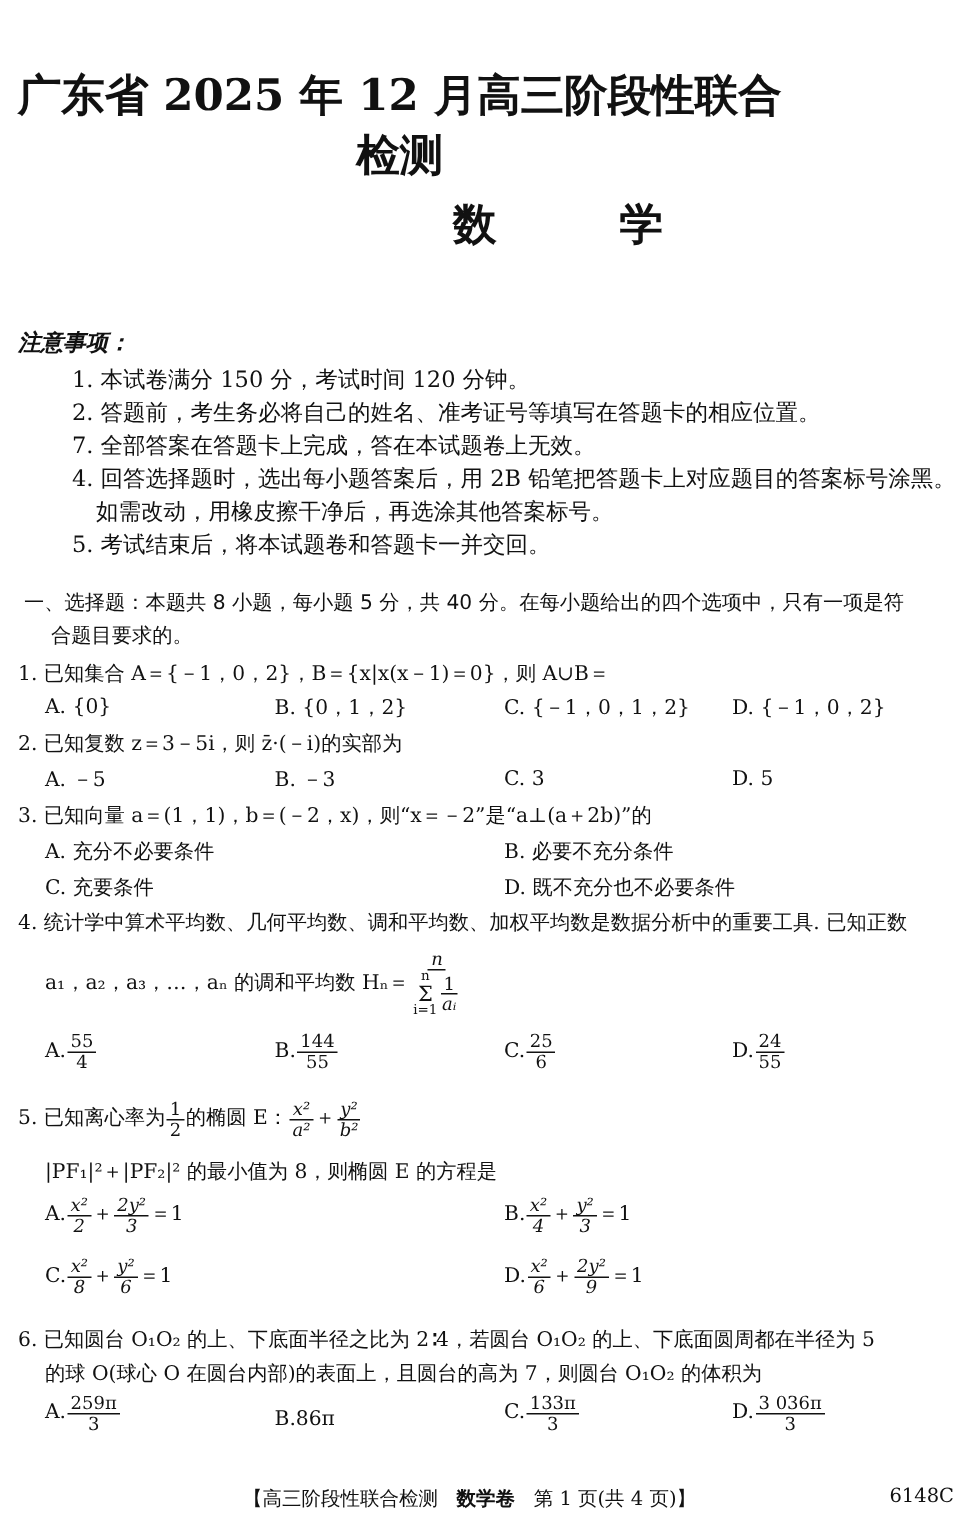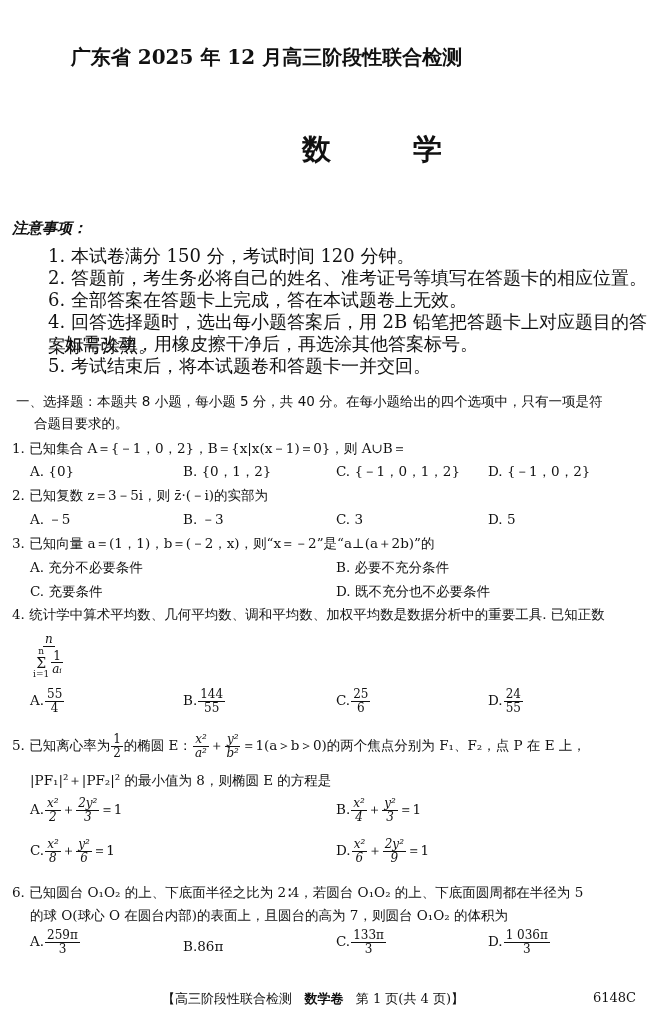--- a/index.html
+++ b/index.html
@@ -4,36 +4,36 @@
 <style>
   html, body { margin: 0; padding: 0; background: #ffffff; }
   body {
     width: 648px; height: 1019px; position: relative; overflow: hidden;
     font-family: "DejaVu Serif", "Liberation Serif", serif;
     color: #111;
   }
   .abs { position: absolute; }
   .title {
     left: 0; width: 533px; top: 44px; text-align: center;
-    font-size: 20px; font-weight: bold; letter-spacing: 0px;
+    font-size: 29px; font-weight: bold; letter-spacing: 0px;
     font-family: "DejaVu Serif", serif;
   }
   .subject {
     left: 0; width: 648px; top: 130px; text-align: center;
     font-size: 29px; font-weight: bold;
     font-family: "DejaVu Sans", sans-serif;
     margin-left: 48px;
   }
   .subject span { display: inline-block; margin: 0 36px; }
   .notice-head {
     left: 12px; top: 219px; font-size: 15px; font-weight: bold;
     font-family: "DejaVu Sans", sans-serif;
     font-style: italic;
   }
-  .notice-item { font-size: 18px; left: 48px; }
+  .notice-item { font-size: 15px; left: 48px; }
   .sec-head {
     left: 18px; font-size: 13.5px; font-weight: normal;
     font-family: "DejaVu Sans", sans-serif;
   }
   .q { font-size: 13.5px; left: 12px; white-space: nowrap; }
   .opt { font-size: 13.5px; white-space: nowrap; }
   .math { font-family: "DejaVu Serif", serif; font-style: italic; }
   .frac { display: inline-flex; flex-direction: column; align-items: center; vertical-align: middle; line-height: 1.05; margin: 0 1px; }
   .frac .num { border-bottom: 1px solid #111; padding: 0 2px; font-size: 12px; }
   .frac .den { padding: 0 2px; font-size: 12px; }
@@ -50,21 +50,21 @@
 
 <div class="abs title">广东省 2025 年 12 月高三阶段性联合检测</div>
 <div class="abs subject">
   <span>数</span>
   <span>学</span>
 </div>
 
 <div class="abs notice-head">注意事项：</div>
 <div class="abs notice-item" style="top:244px">1. 本试卷满分 150 分，考试时间 120 分钟。</div>
 <div class="abs notice-item" style="top:266px">2. 答题前，考生务必将自己的姓名、准考证号等填写在答题卡的相应位置。</div>
-<div class="abs notice-item" style="top:288px">6. 全部答案在答题卡上完成，答在本试题卷上无效。</div>
+<div class="abs notice-item" style="top:288px">7. 全部答案在答题卡上完成，答在本试题卷上无效。</div>
 <div class="abs notice-item" style="top:310px">4. 回答选择题时，选出每小题答案后，用 2B 铅笔把答题卡上对应题目的答案标号涂黑。</div>
 <div class="abs notice-item" style="top:332px; left:64px">如需改动，用橡皮擦干净后，再选涂其他答案标号。</div>
 <div class="abs notice-item" style="top:354px">5. 考试结束后，将本试题卷和答题卡一并交回。</div>
 
 <div class="abs sec-head" style="top:393px; left:16px">一、选择题：本题共 8 小题，每小题 5 分，共 40 分。在每小题给出的四个选项中，只有一项是符</div>
 <div class="abs sec-head" style="top:415px; left:34px">合题目要求的。</div>
 
 <div class="abs q" style="top:440px">1. 已知集合 A＝{－1，0，2}，B＝{x|x(x－1)＝0}，则 A∪B＝</div>
 <div class="abs opt" style="top:463px; left:30px">A. {0}</div>
 <div class="abs opt" style="top:463px; left:183px">B. {0，1，2}</div>
@@ -78,21 +78,21 @@
 <div class="abs opt" style="top:511px; left:488px">D. 5</div>
 
 <div class="abs q" style="top:535px">3. 已知向量 a＝(1，1)，b＝(－2，x)，则“x＝－2”是“a⊥(a＋2b)”的</div>
 <div class="abs opt" style="top:559px; left:30px">A. 充分不必要条件</div>
 <div class="abs opt" style="top:559px; left:336px">B. 必要不充分条件</div>
 <div class="abs opt" style="top:583px; left:30px">C. 充要条件</div>
 <div class="abs opt" style="top:583px; left:336px">D. 既不充分也不必要条件</div>
 
 <div class="abs q" style="top:606px">4. 统计学中算术平均数、几何平均数、调和平均数、加权平均数是数据分析中的重要工具. 已知正数</div>
 <div class="abs q" style="top:633px; left:30px">
-  <span class="frac">
+  <span>a₁，a₂，a₃，…，aₙ 的调和平均数 Hₙ＝</span><span class="frac">
       <span class="num math">n</span>
       <span class="den"><span class="sum">
           <span>n</span>
           <span class="sig">Σ</span>
           <span>i=1</span>
         </span><span class="frac">
           <span class="num">1</span>
           <span class="den math">aᵢ</span>
         </span></span>
     </span>
@@ -117,21 +117,21 @@
 <div class="abs q" style="top:733px">
   <span>5. 已知离心率为</span><span class="frac">
       <span class="num">1</span>
       <span class="den">2</span>
     </span><span>的椭圆 E：</span><span class="frac math">
       <span class="num">x²</span>
       <span class="den">a²</span>
     </span>＋<span class="frac math">
       <span class="num">y²</span>
       <span class="den">b²</span>
-    </span><span>＝1(a＞b＞0)的两个焦点分别为 F₁、F₂，点 P 在 E 上，</span>
+    </span>
 </div>
 <div class="abs q" style="top:772px; left:30px">|PF₁|²＋|PF₂|² 的最小值为 8，则椭圆 E 的方程是</div>
 
 <div class="abs opt" style="top:797px; left:30px"><span>A.</span><span class="frac math">
       <span class="num">x²</span>
       <span class="den">2</span>
     </span>＋<span class="frac math">
       <span class="num">2y²</span>
       <span class="den">3</span>
     </span><span>＝1</span></div>
@@ -162,20 +162,20 @@
 <div class="abs opt" style="top:929px; left:30px"><span>A.</span><span class="frac">
       <span class="num">259π</span>
       <span class="den">3</span>
     </span></div>
 <div class="abs opt" style="top:938px; left:183px"><span>B.</span><span>86π</span></div>
 <div class="abs opt" style="top:929px; left:336px"><span>C.</span><span class="frac">
       <span class="num">133π</span>
       <span class="den">3</span>
     </span></div>
 <div class="abs opt" style="top:929px; left:488px"><span>D.</span><span class="frac">
-      <span class="num">1 036π</span>
+      <span class="num">3 036π</span>
       <span class="den">3</span>
     </span></div>
 
 <div class="abs footer">
   <span>【</span><span>高三阶段性联合检测</span>&nbsp;&nbsp;&nbsp;<span class="bold">数学卷</span>&nbsp;&nbsp;&nbsp;<span>第 1 页(共 4 页)</span><span>】</span>
 </div>
 <div class="abs code">6148C</div>
 
 </body></html>

